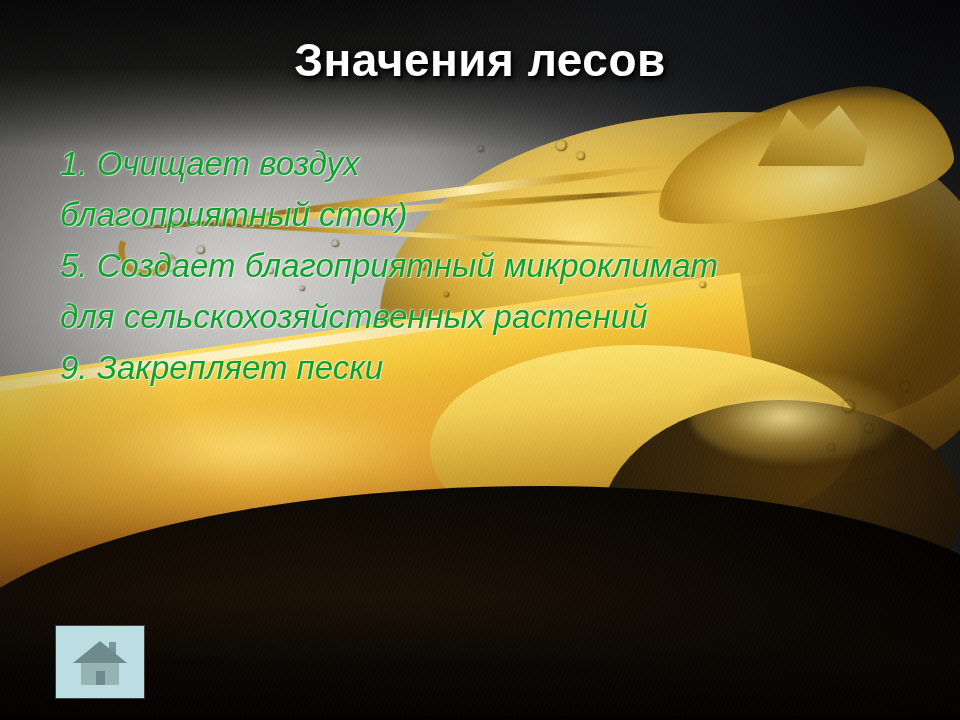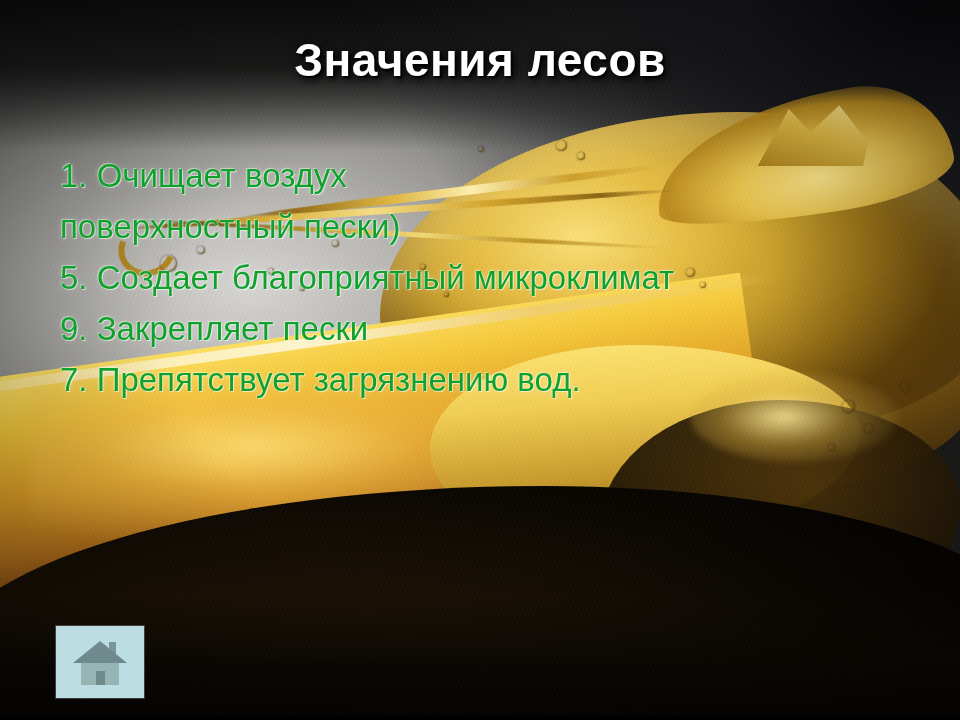--- a/index.html
+++ b/index.html
@@ -195,22 +195,23 @@
     text-shadow:
       2px 2px 0 rgba(0,0,0,.65),
       3px 4px 6px rgba(0,0,0,.75),
       0 0 12px rgba(0,0,0,.45);
     white-space: nowrap;
   }
 
   .body-list {
     position: absolute;
     left: 60px;
-    top: 150px;
+    top: 138px;
     width: 850px;
+    font-style: italic;
   }
   .body-line {
     font-size: 33px;
     line-height: 51px;
     font-weight: normal;
     color: #10a02c;
     white-space: nowrap;
     text-shadow:
       0 0 1px rgba(255,255,255,.85),
       1px 1px 0 rgba(255,255,255,.55),
@@ -287,24 +288,24 @@
     <div class="bg-brush"></div>
     <div class="vignette"></div>
   </div>
 
   <div class="content">
 
     <div class="slide-title">Значения лесов</div>
 
     <div class="body-list">
       <div class="body-line">1. Очищает воздух</div>
-      <div class="body-line">поверхностный пески)</div>
+      <div class="body-line">благоприятный сток)</div>
       <div class="body-line">5. Создает благоприятный микроклимат</div>
+      <div class="body-line">для сельскохозяйственных растений</div>
       <div class="body-line">9. Закрепляет пески</div>
-      <div class="body-line">7. Препятствует загрязнению вод.</div>
     </div>
 
     <div class="home-btn" title="home">
       <span>
         <svg width="58" height="50" viewBox="0 0 58 50" aria-hidden="true">
 
           <rect x="38" y="5" width="7" height="14" fill="#7b9597"></rect>
 
           <polygon points="29,4 56,26 2,26" fill="#6e8a8c"></polygon>
 

